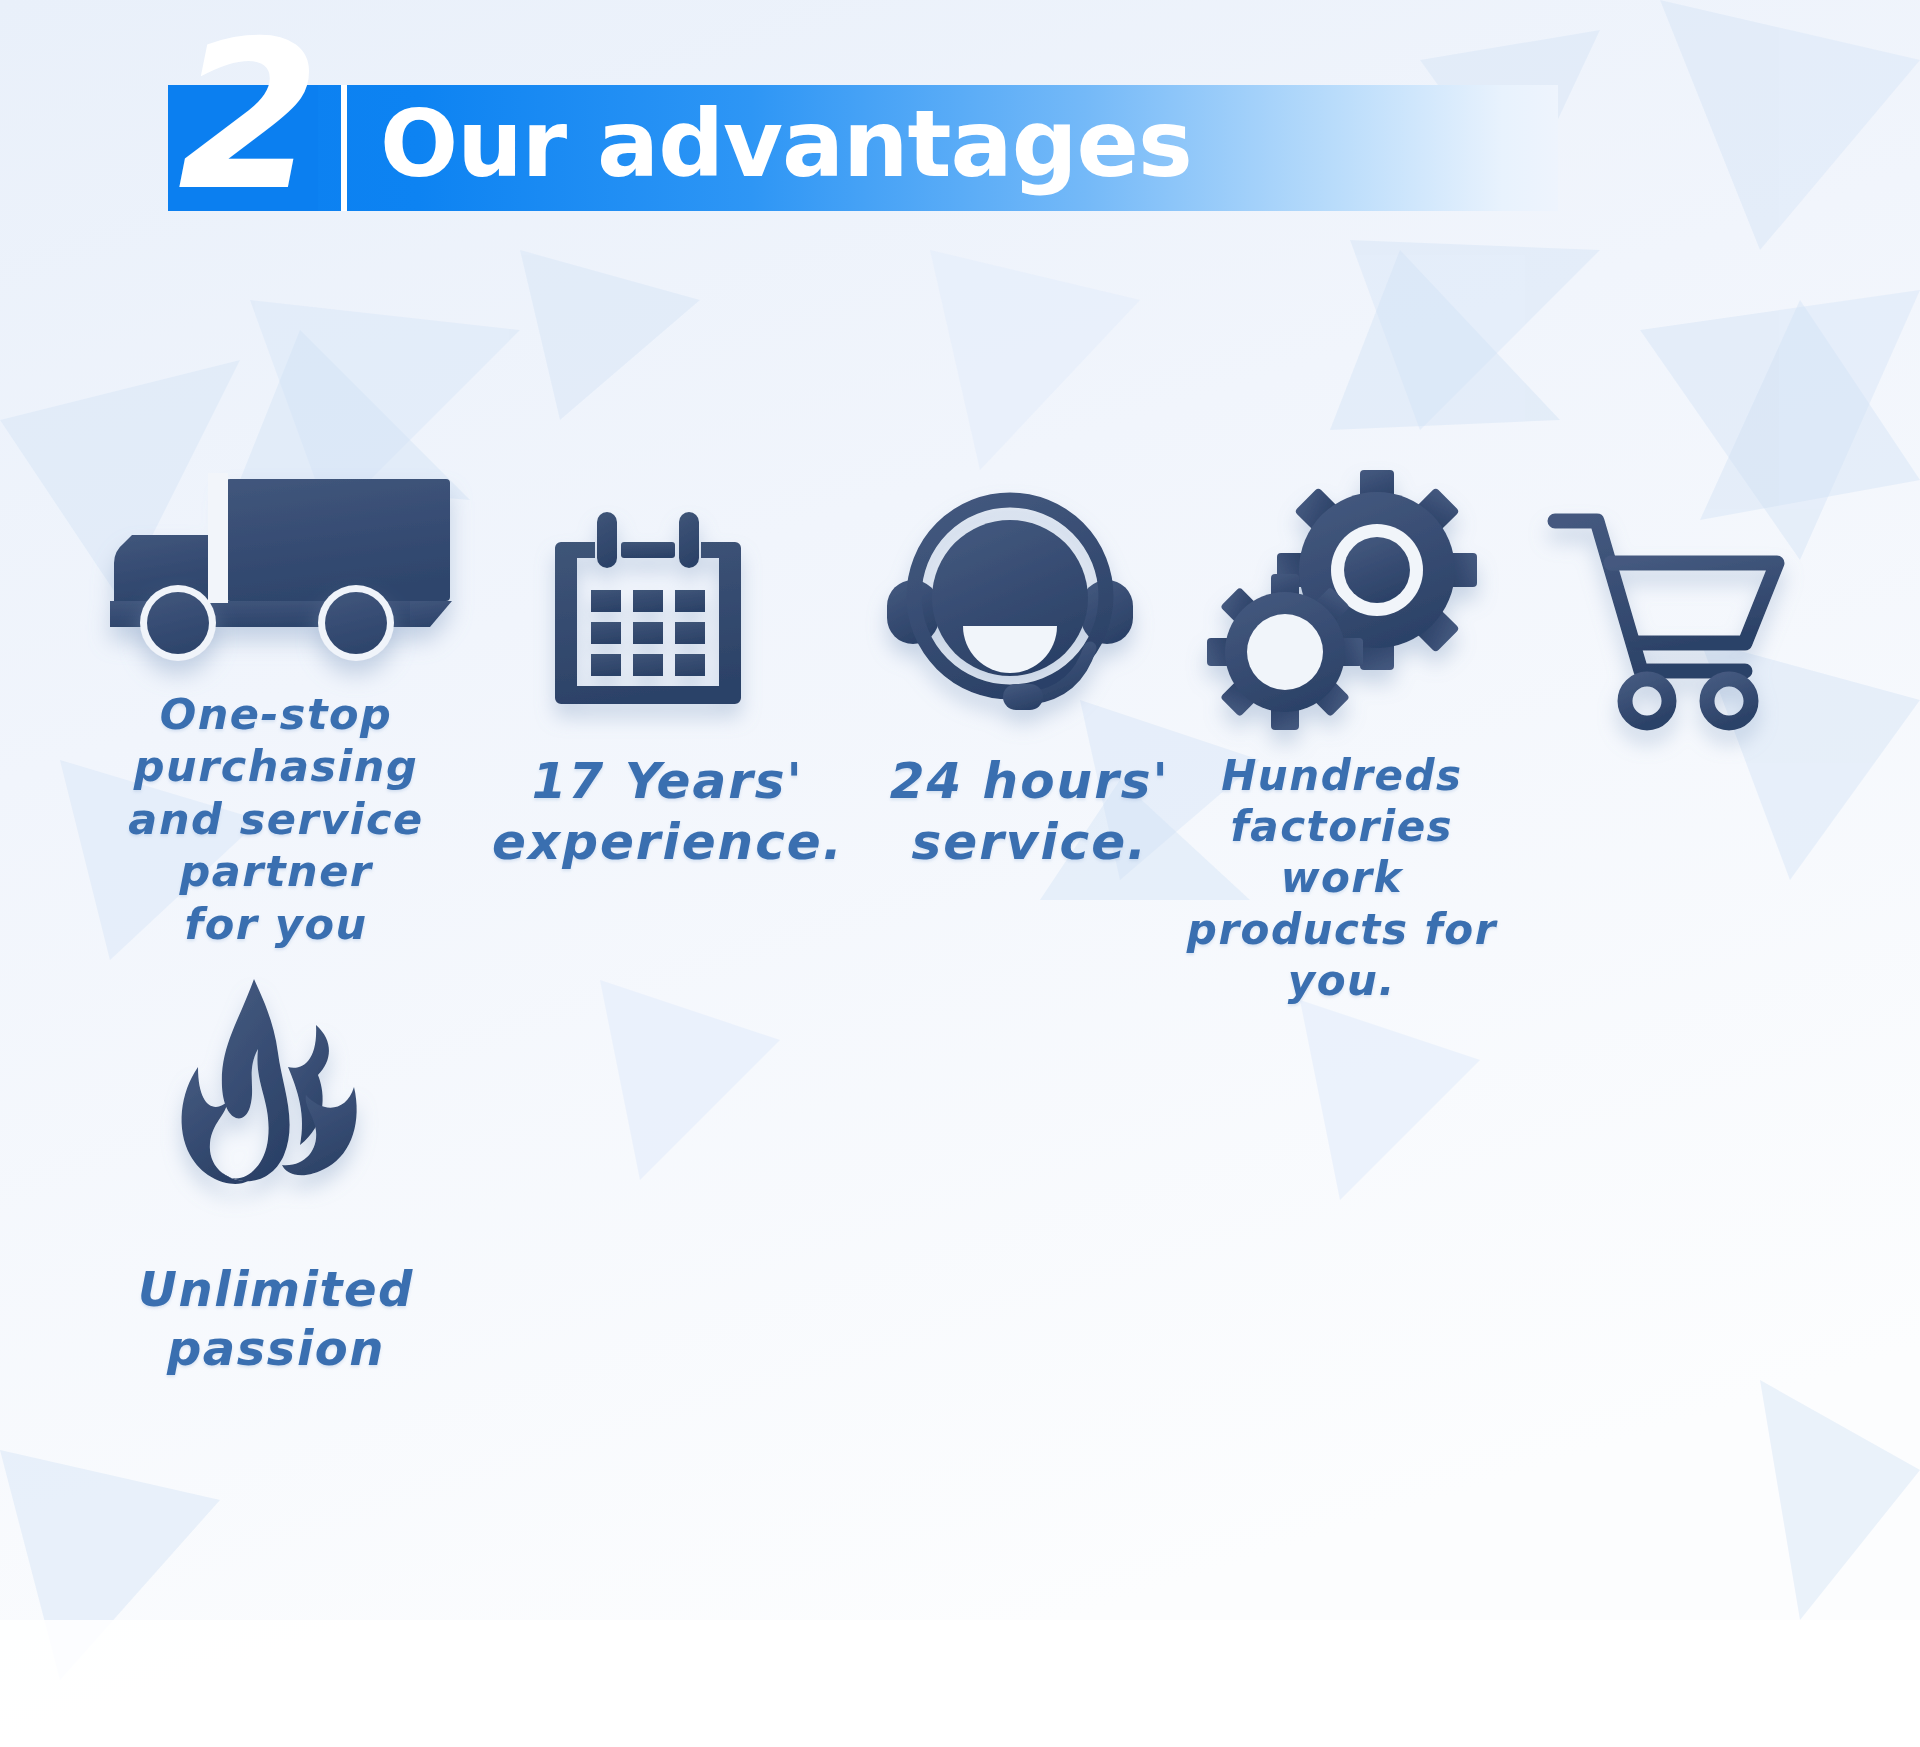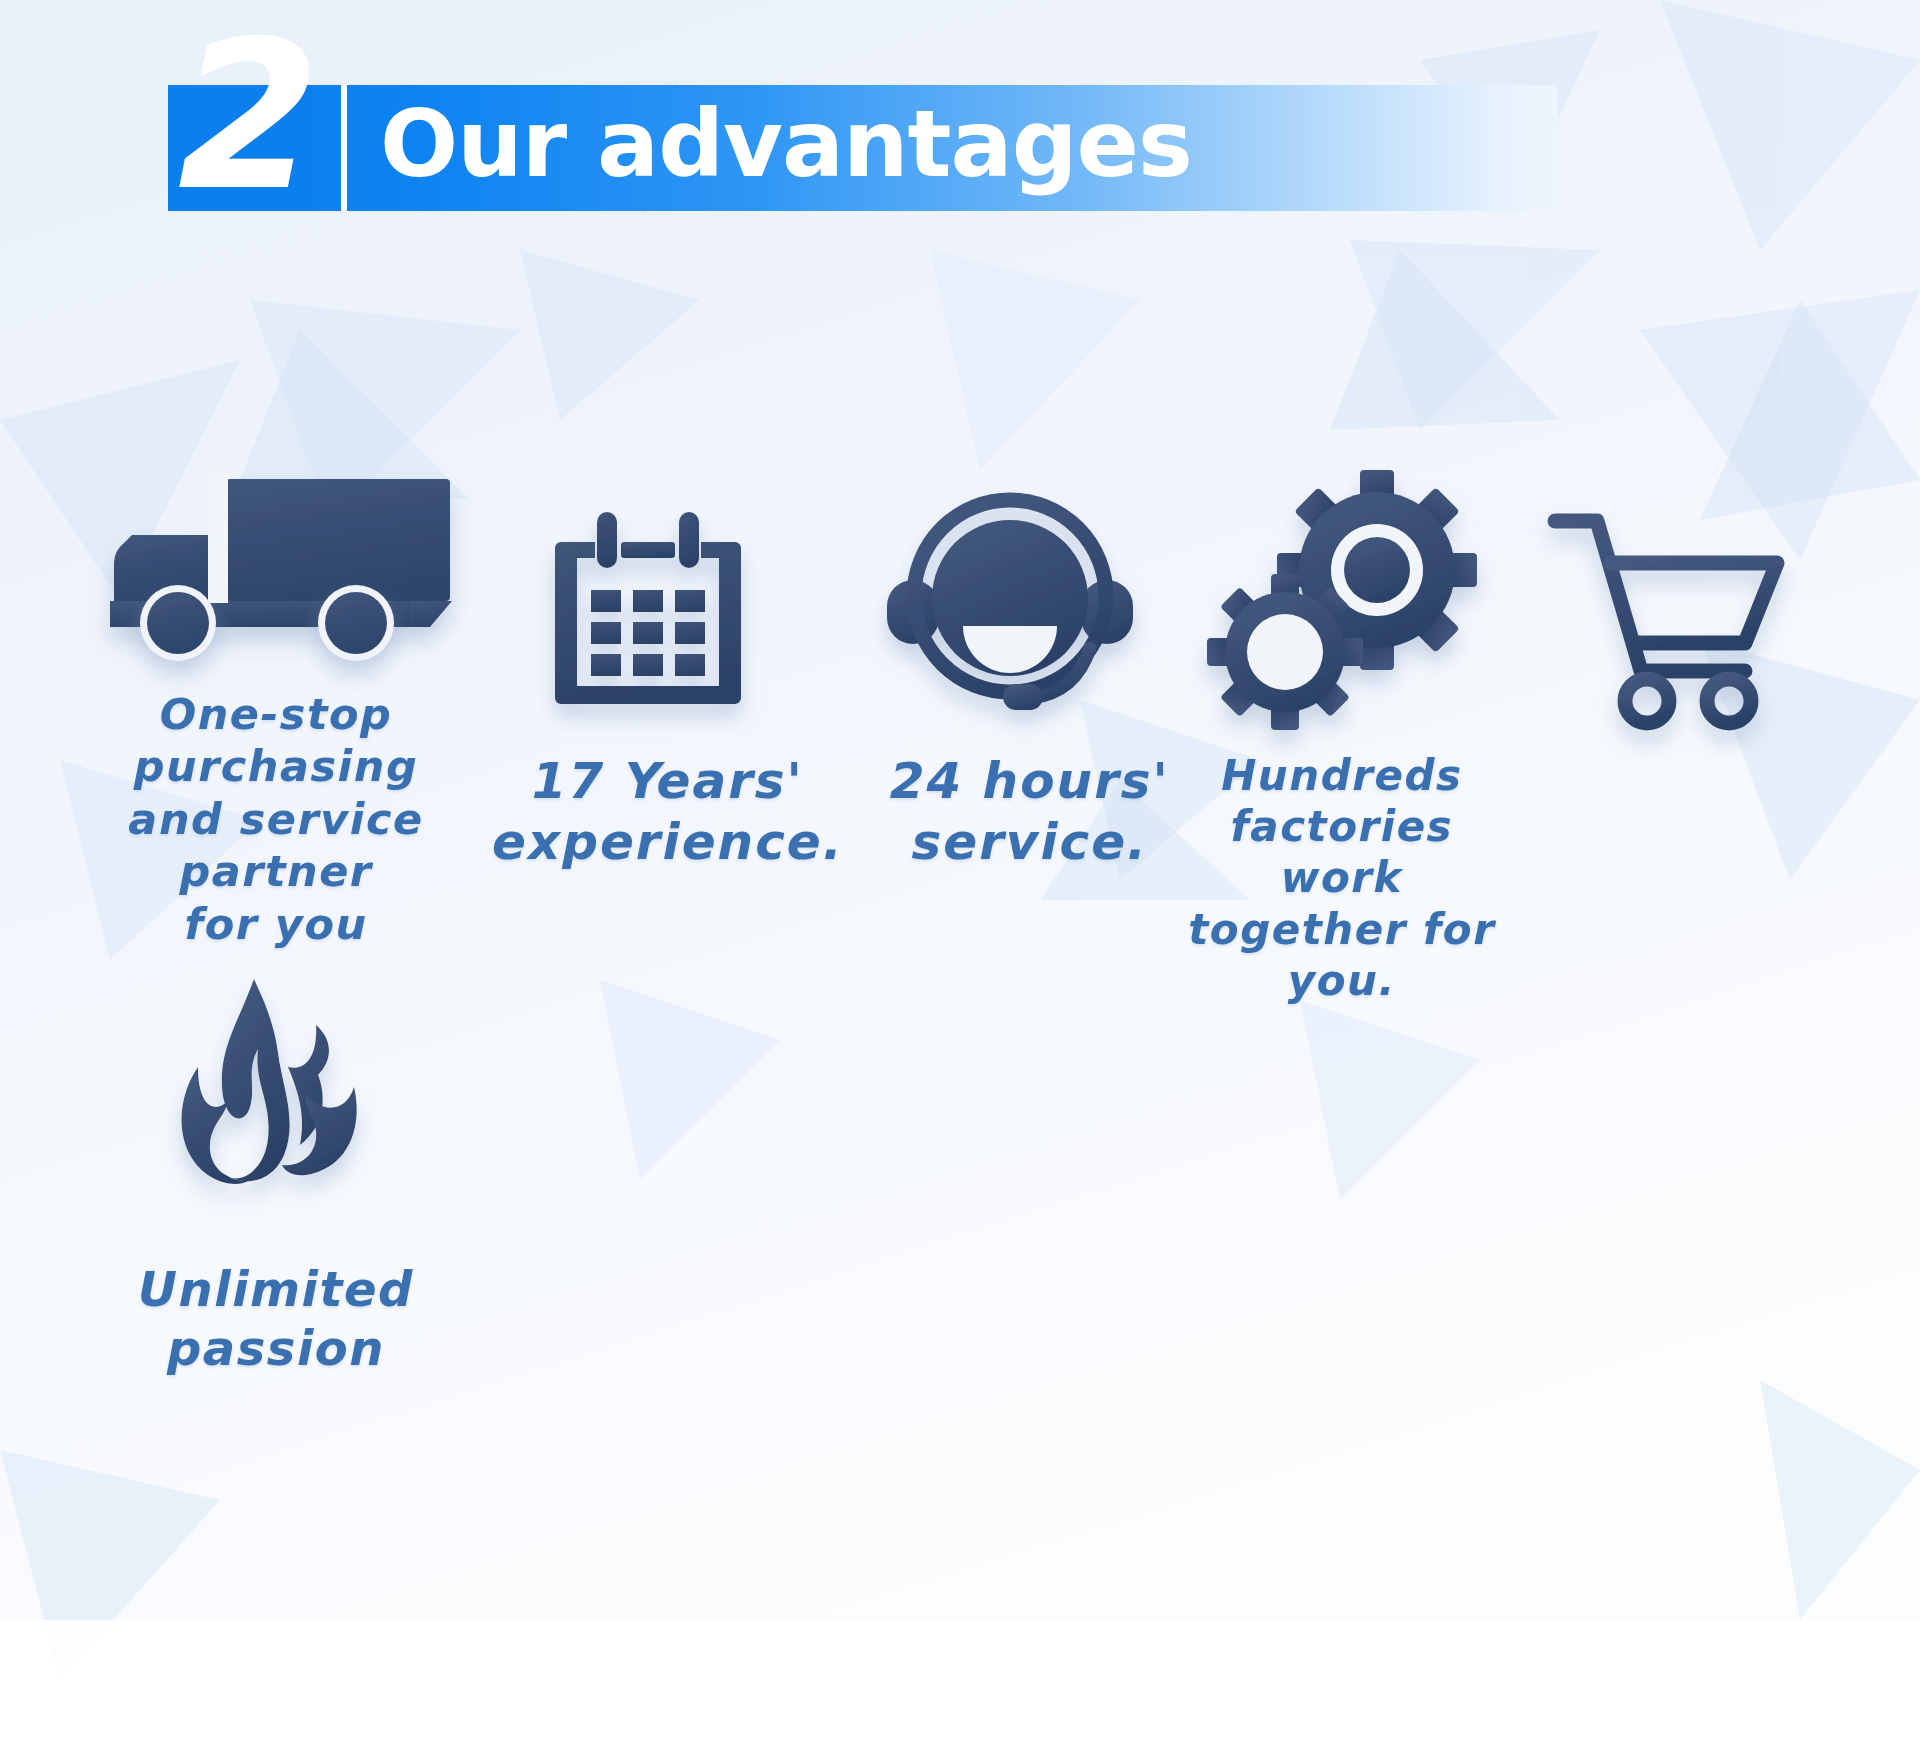--- a/index.html
+++ b/index.html
@@ -350,21 +350,21 @@
                 <rect x="-14" y="-78" width="28" height="28" rx="4" transform="rotate(270)"></rect>
                 <rect x="-14" y="-78" width="28" height="28" rx="4" transform="rotate(315)"></rect>
               </g>
               <circle cx="0" cy="0" r="60"></circle>
               <circle cx="0" cy="0" r="38" fill="#f1f5fa"></circle>
             </g>
           </g>
         </svg>
       </div>
       <div class="card-caption small">Hundreds factories
-work together for you.</div>
+work products for you.</div>
     </div>
 
     <div class="card row2 c-r2c2">
       <div class="card-icon">
         <svg width="250" height="230" viewBox="0 0 250 230">
           <defs>
             <linearGradient id="gCart" x1="0.1" y1="0" x2="0.5" y2="1">
               <stop offset="0%" stop-color="#44597f"></stop>
               <stop offset="100%" stop-color="#2c4268"></stop>
             </linearGradient>

